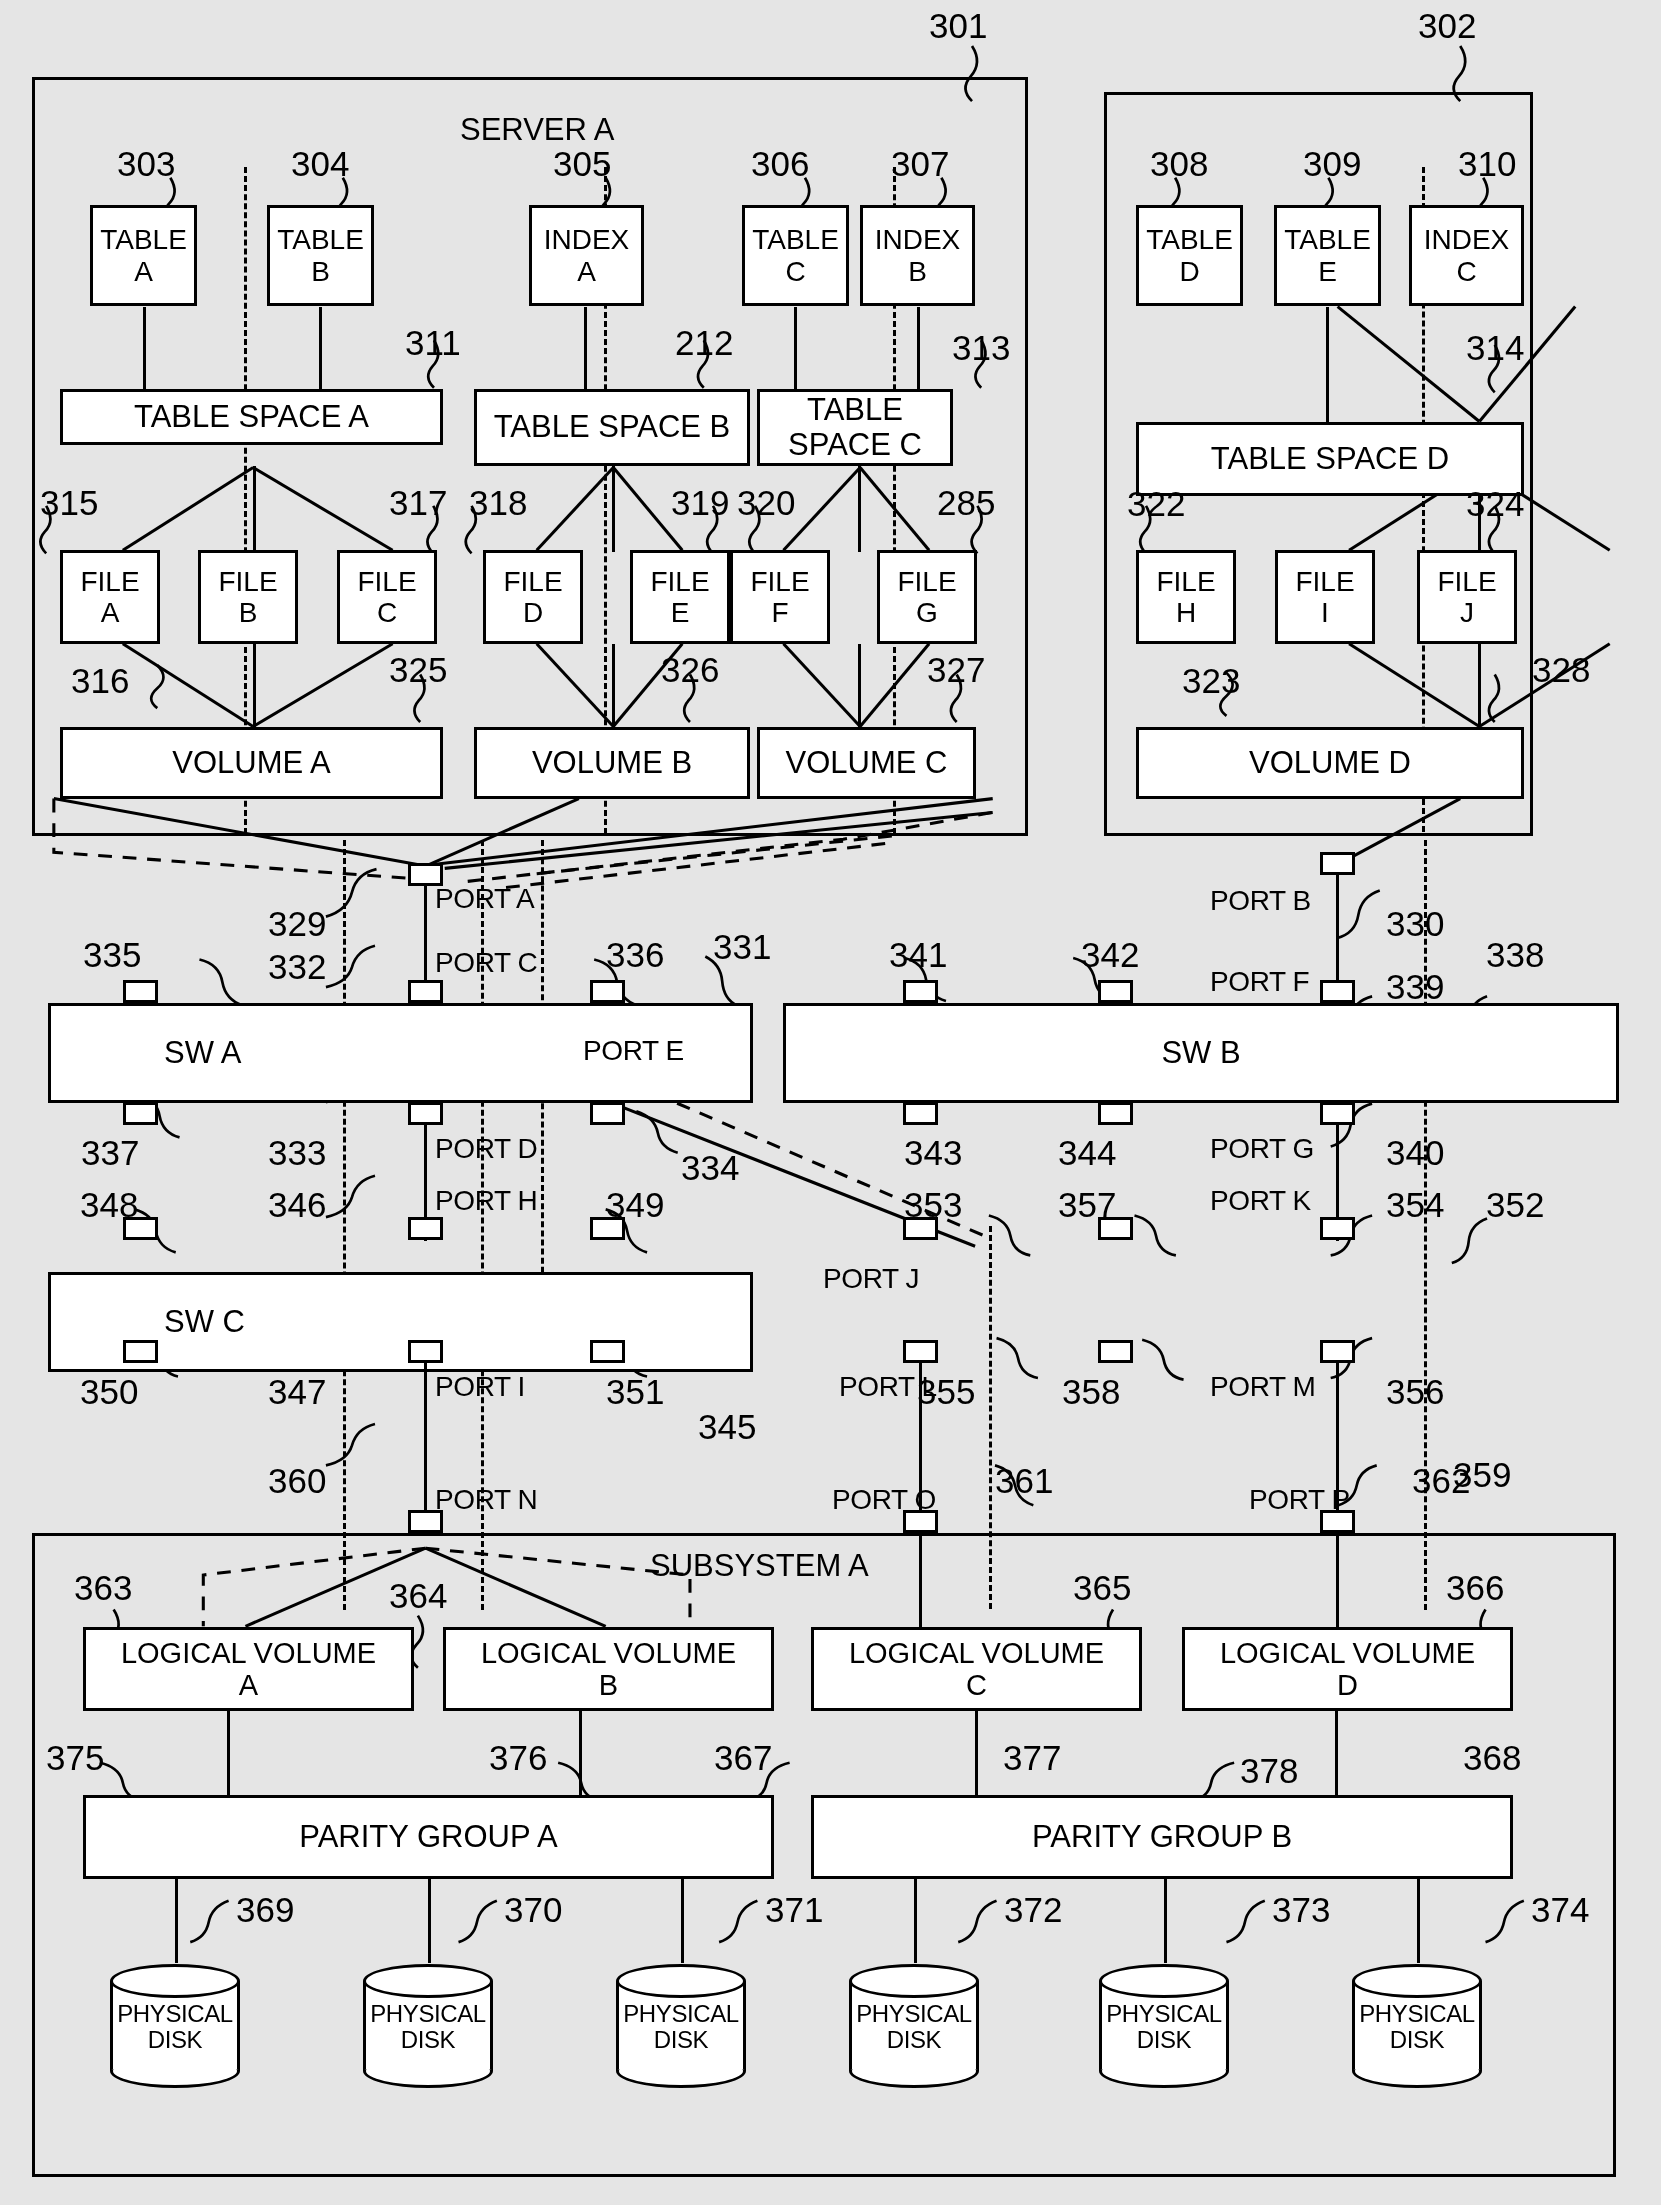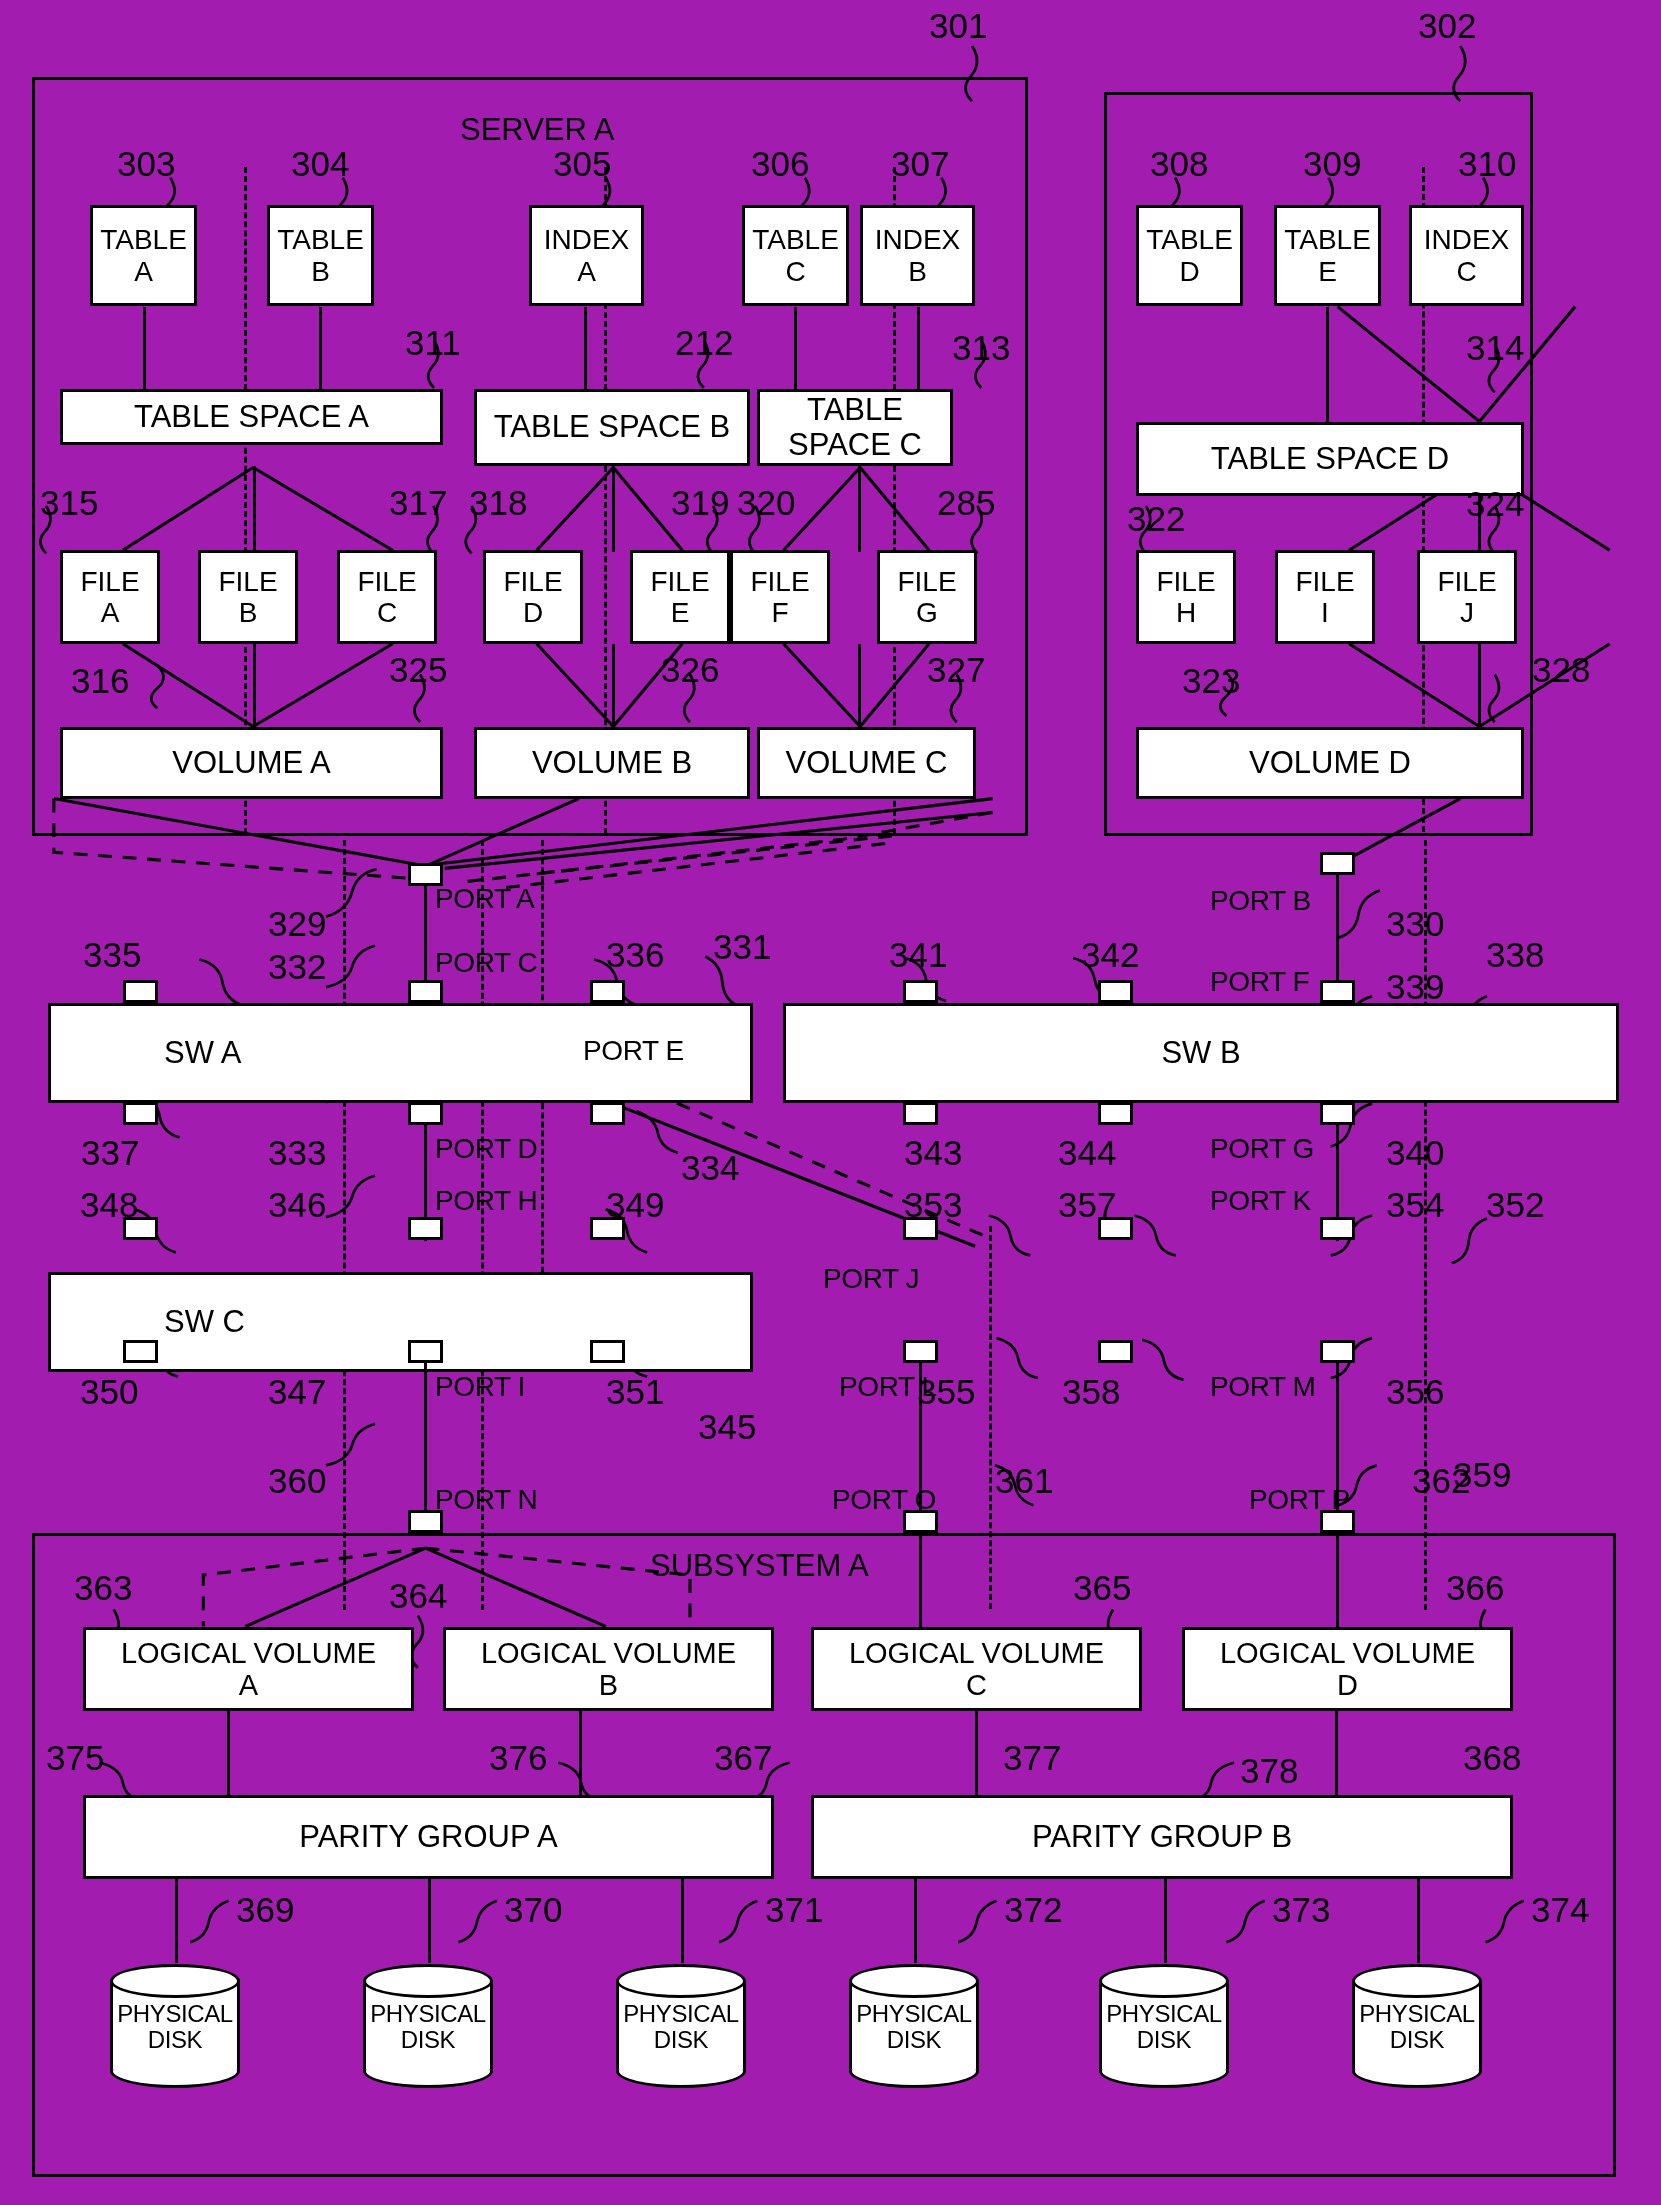--- a/index.html
+++ b/index.html
@@ -1,16 +1,16 @@
 <!DOCTYPE html>
 <html style="font-size:12.3px"><head>
 <meta charset="utf-8">
 <style>
   html,body{margin:0;padding:0;background:#fff;}
-  #stage{position:relative;width:1662px;height:2205px;background:#a21caf;
+  #stage{position:relative;width:1662px;height:2205px;background:#e5e5e5;
          font-family:"Liberation Sans",sans-serif;color:#000;overflow:hidden;}
 
   
   .box{position:absolute;border:3.1px solid #000;background:#fff;box-sizing:border-box;
        display:flex;align-items:center;justify-content:center;text-align:center;
        line-height:1.12;font-weight:400;}
   .container{position:absolute;border:3.8px solid #000;background:transparent;box-sizing:border-box;}
   .ref{position:absolute;font-size:35px;letter-spacing:0px;white-space:nowrap;}
   .port-lbl{position:absolute;font-size:28px;white-space:nowrap;letter-spacing:-0.4px;}
   .title{position:absolute;font-size:31px;white-space:nowrap;}
@@ -346,21 +346,21 @@
   </div>
   <div class="box b-sm" style="left:1275px;top:550px;width:100px;height:94px;flex-direction:column;">
     <span>FILE</span>
     <span>I</span>
   </div>
   <div class="box b-sm" style="left:1417px;top:550px;width:100px;height:94px;flex-direction:column;">
     <span>FILE</span>
     <span>J</span>
   </div>
 
-  <div class="ref" style="left:1127px;top:484px;margin-top:15px;">322</div>
+  <div class="ref" style="left:1127px;top:484px;">322</div>
   <div class="ref" style="left:1466px;top:484px;">324</div>
   <div class="ref" style="left:1182px;top:661px;">323</div>
 
   <div class="vline" style="left:1478px;top:644px;height:84px;"></div>
 
   <div class="box b-lg" style="left:1136px;top:727px;width:388px;height:72px;">VOLUME D</div>
   <div class="ref" style="left:1532px;top:650px;">328</div>
 
   <div class="nub" style="left:408px;top:863px;"></div>
   <div class="port-lbl" style="left:435px;top:883px;">PORT A</div>

